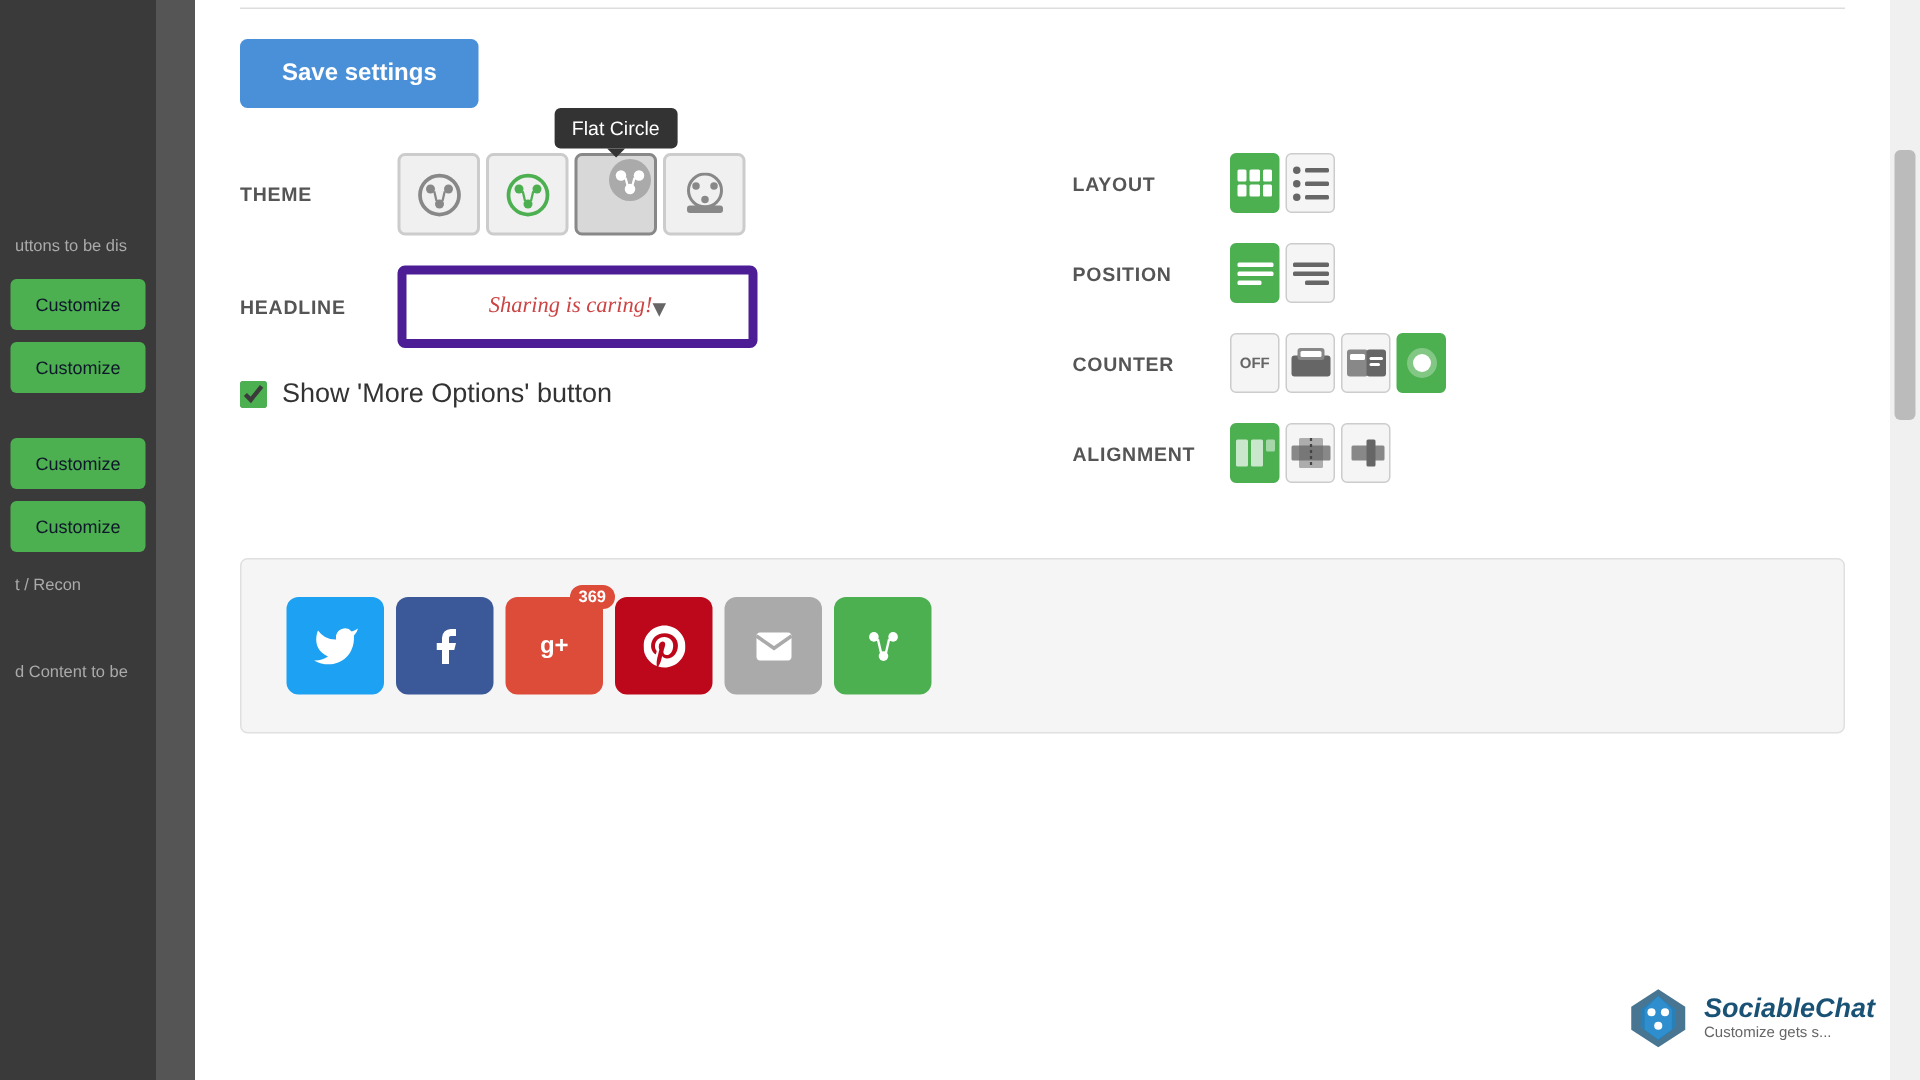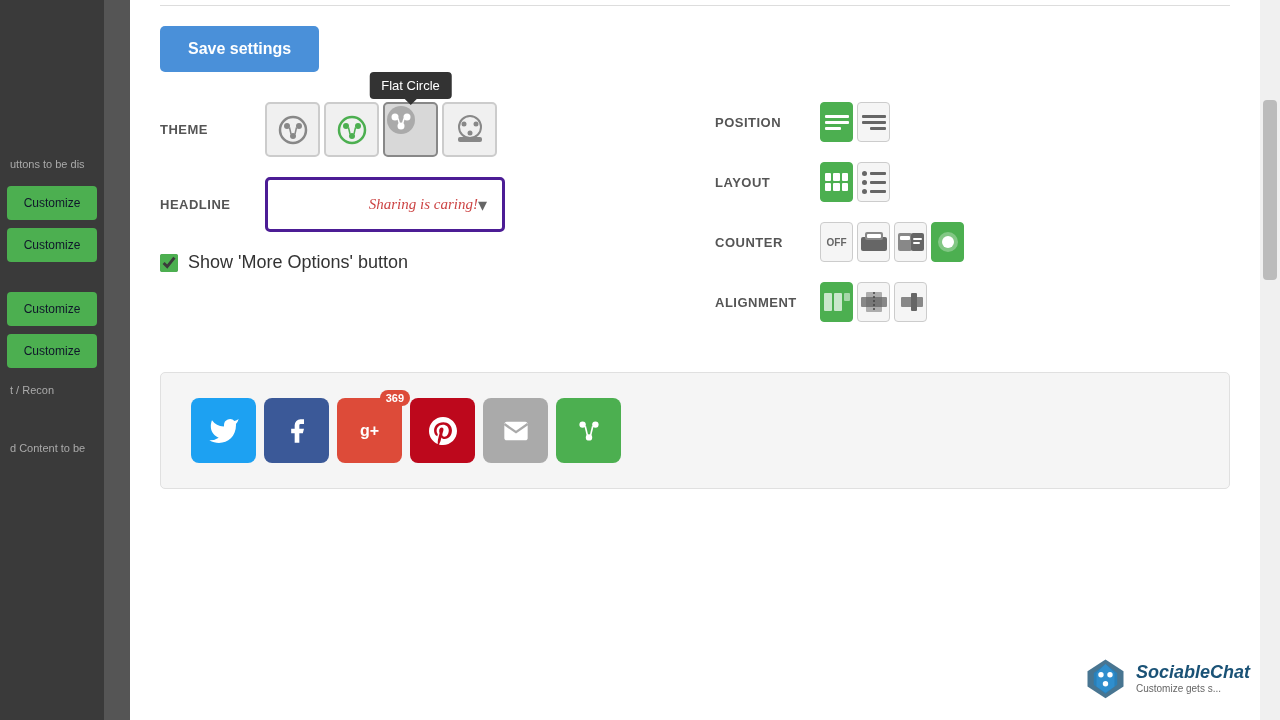--- a/index.html
+++ b/index.html
@@ -99,20 +99,21 @@
       color: #555;
       text-transform: uppercase;
       min-width: 90px;
       letter-spacing: 0.5px;
     }
 
     
     .theme-buttons {
       display: flex;
       gap: 4px;
+      text-align: right;
     }
 
     .theme-btn {
       width: 55px;
       height: 55px;
       border: 2px solid #ccc;
       border-radius: 5px;
       background: #f0f0f0;
       cursor: pointer;
       display: flex;
@@ -151,28 +152,28 @@
       position: absolute;
       top: 100%;
       left: 50%;
       transform: translateX(-50%);
       border: 6px solid transparent;
       border-top-color: #333;
     }
 
     
     .headline-dropdown {
-      border: 3px solid #4c1d95;
+      border: 6px solid #4c1d95;
       border-radius: 5px;
       padding: 10px 15px;
       width: 240px;
       height: 55px;
       display: flex;
       align-items: center;
-      justify-content: flex-end;
+      justify-content: center;
       cursor: pointer;
       background: white;
     }
 
     .headline-text {
       font-family: 'Segoe Script', cursive;
       color: #cc4444;
       font-size: 15px;
       font-style: italic;
     }
@@ -460,40 +461,20 @@
         </div>
       </div>
 
       <div class="checkbox-row">
         <input type="checkbox" id="more-options-cb" checked="" style="">
         <label for="more-options-cb" class="checkbox-label">Show 'More Options' button</label>
       </div>
     </div>
 
     <div class="right-panel">
-
-      <div class="settings-row">
-        <span class="settings-label">POSITION</span>
-        <div class="icon-btn-group">
-          <div class="icon-btn active-green">
-            <div class="lines-left">
-              <div class="line-full"></div>
-              <div class="line-full"></div>
-              <div class="line-short"></div>
-            </div>
-          </div>
-          <div class="icon-btn">
-            <div class="lines-right">
-              <div style="width:24px;height:3px;background:#666;border-radius:1px;"></div>
-              <div style="width:24px;height:3px;background:#666;border-radius:1px;"></div>
-              <div style="width:16px;height:3px;background:#666;border-radius:1px;"></div>
-            </div>
-          </div>
-        </div>
-      </div>
 
       <div class="settings-row">
         <span class="settings-label">LAYOUT</span>
         <div class="icon-btn-group">
           <div class="icon-btn active-green">
             <div style="display:grid;grid-template-columns:repeat(3,1fr);gap:2px;width:24px;height:18px;">
               <div style="background:white;border-radius:1px;"></div>
               <div style="background:white;border-radius:1px;"></div>
               <div style="background:white;border-radius:1px;"></div>
               <div style="background:white;border-radius:1px;"></div>
@@ -513,20 +494,40 @@
               </div>
               <div style="display:flex;align-items:center;gap:3px;">
                 <div style="width:5px;height:5px;background:#666;border-radius:50%;"></div>
                 <div style="width:16px;height:3px;background:#666;border-radius:1px;"></div>
               </div>
             </div>
           </div>
         </div>
       </div>
 
+      <div class="settings-row">
+        <span class="settings-label">POSITION</span>
+        <div class="icon-btn-group">
+          <div class="icon-btn active-green">
+            <div class="lines-left">
+              <div class="line-full"></div>
+              <div class="line-full"></div>
+              <div class="line-short"></div>
+            </div>
+          </div>
+          <div class="icon-btn">
+            <div class="lines-right">
+              <div style="width:24px;height:3px;background:#666;border-radius:1px;"></div>
+              <div style="width:24px;height:3px;background:#666;border-radius:1px;"></div>
+              <div style="width:16px;height:3px;background:#666;border-radius:1px;"></div>
+            </div>
+          </div>
+        </div>
+      </div>
+
 
       <div class="settings-row">
         <span class="settings-label">COUNTER</span>
         <div class="icon-btn-group">
           <div class="icon-btn">
             <span style="font-size:10px;font-weight:bold;color:#666;">OFF</span>
           </div>
           <div class="icon-btn">
             <svg width="28" height="22" viewBox="0 0 28 22">
               <rect x="1" y="6" width="26" height="14" rx="2" fill="#666"></rect>

